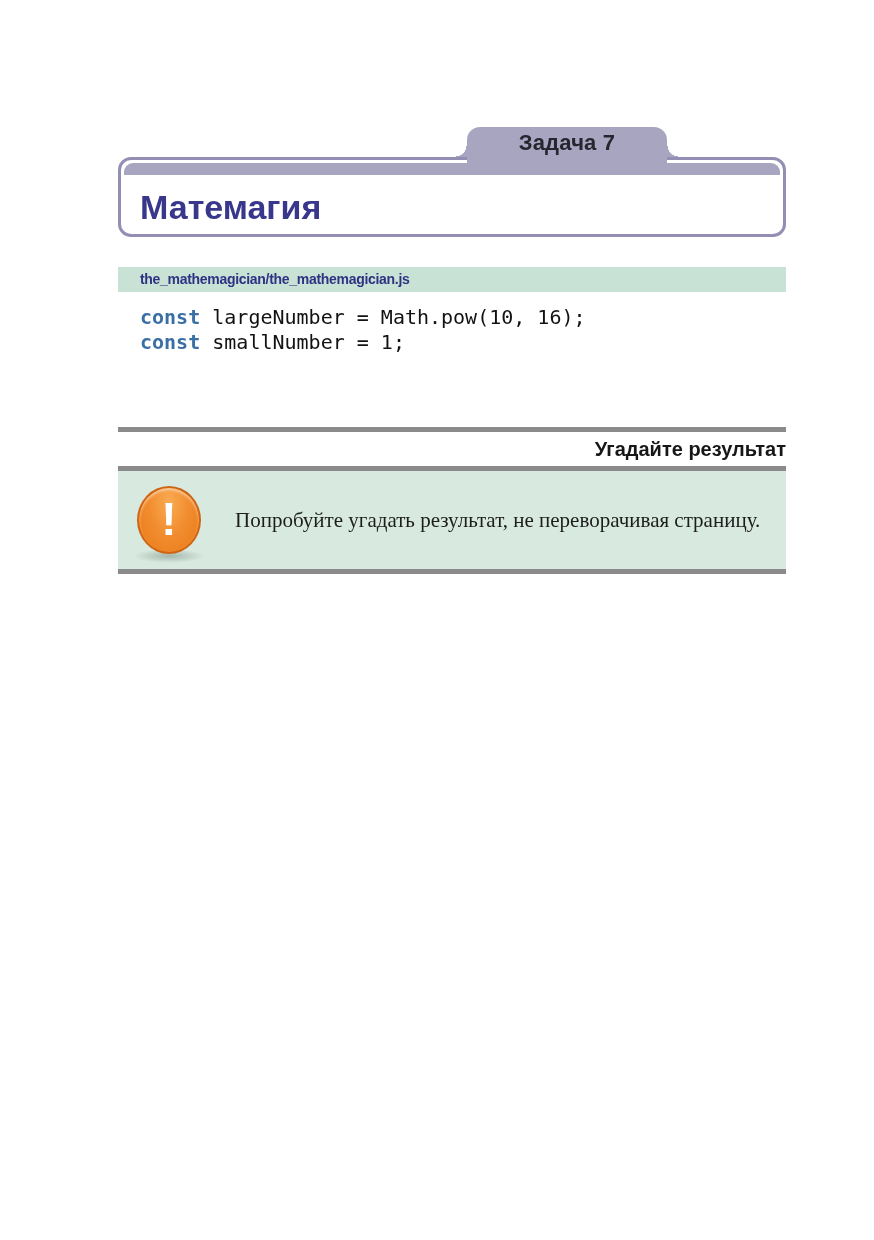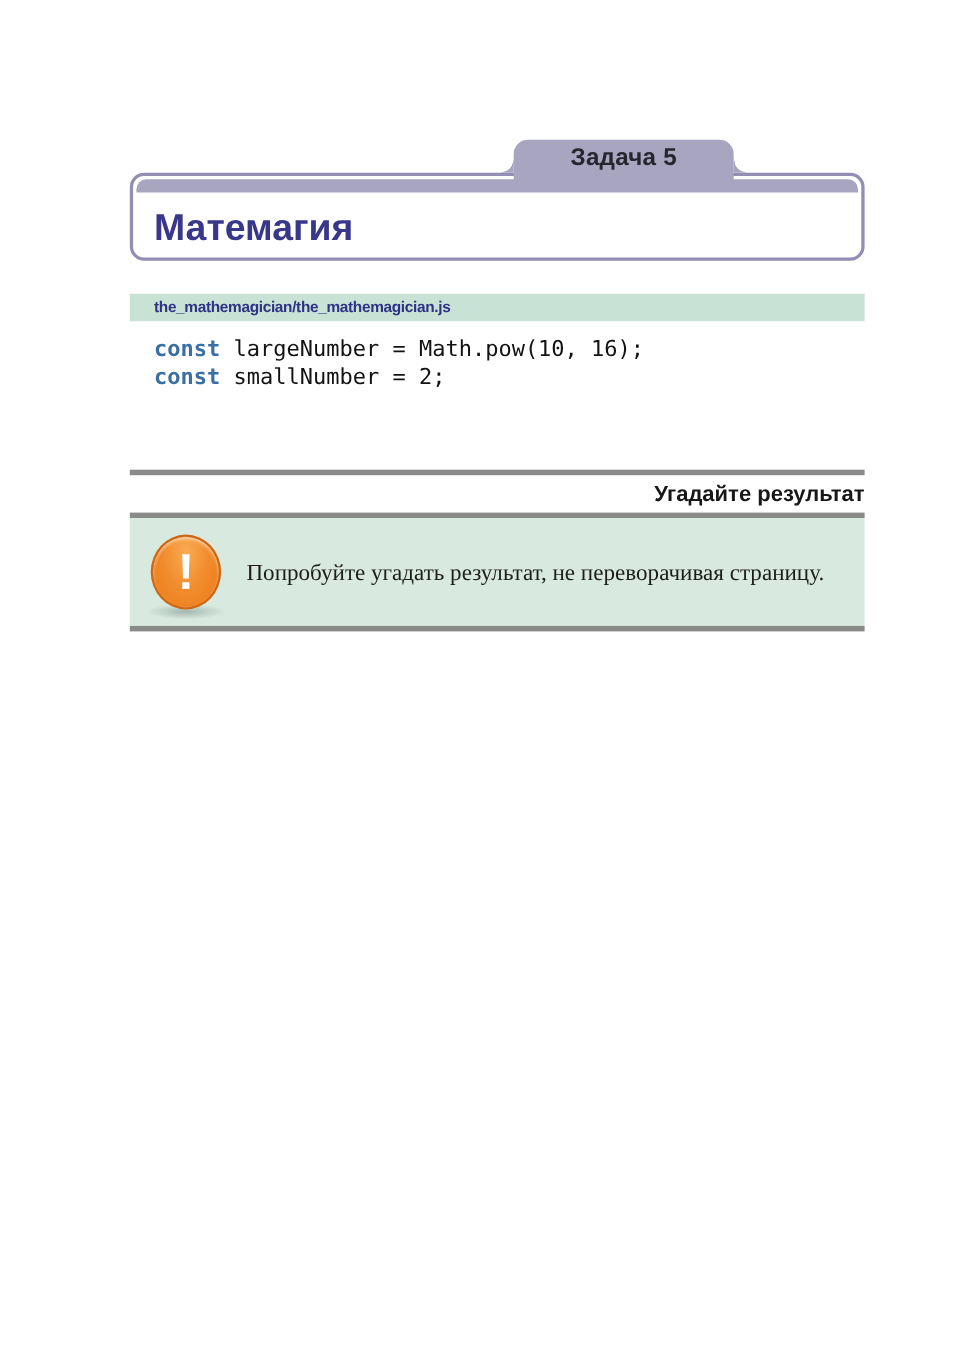--- a/index.html
+++ b/index.html
@@ -177,44 +177,44 @@
     left: 50%;
     bottom: -9px;
     transform: translateX(-50%);
     width: 72px;
     height: 14px;
     border-radius: 50%;
     background: radial-gradient(ellipse at center, rgba(100,120,110,0.45) 0%, rgba(100,120,110,0) 70%);
     z-index: 0;
   }
   .note-text {
-    margin-left: 22px;
+    margin-left: 33px;
     font-family: "Liberation Serif", serif;
     font-size: 21px;
     color: #1d1d1d;
   }
 </style>
 </head>
 <body>
 
 <div class="page">
   <div class="content">
 
     <div class="task-tab">
-      <span class="tab-label">Задача 5</span>
+      <span class="tab-label">Задача 7</span>
     </div>
     <div class="title-box">
       <div class="title-band"></div>
       <div class="title-text">Матемагия</div>
     </div>
 
     <div class="file-header">
       <div class="file-path">the_mathemagician/the_mathemagician.js</div>
     </div>
-    <div class="code-block"><div><span class="kw">const</span><span> largeNumber = Math.pow(10, 16);</span></div><div><span class="kw">const</span><span> smallNumber = 2;</span></div><div>&nbsp;</div></div>
+    <div class="code-block"><div><span class="kw">const</span><span> largeNumber = Math.pow(10, 16);</span></div><div><span class="kw">const</span><span> smallNumber = 1;</span></div><div>&nbsp;</div></div>
 
     <div class="rule-bar bar-1"></div>
     <div class="guess-heading">Угадайте результат</div>
     <div class="rule-bar bar-2"></div>
 
     <div class="note-box">
       <div class="alert-icon-wrap">
         <div class="alert-circle">
           <span class="alert-glyph">!</span>
         </div>

